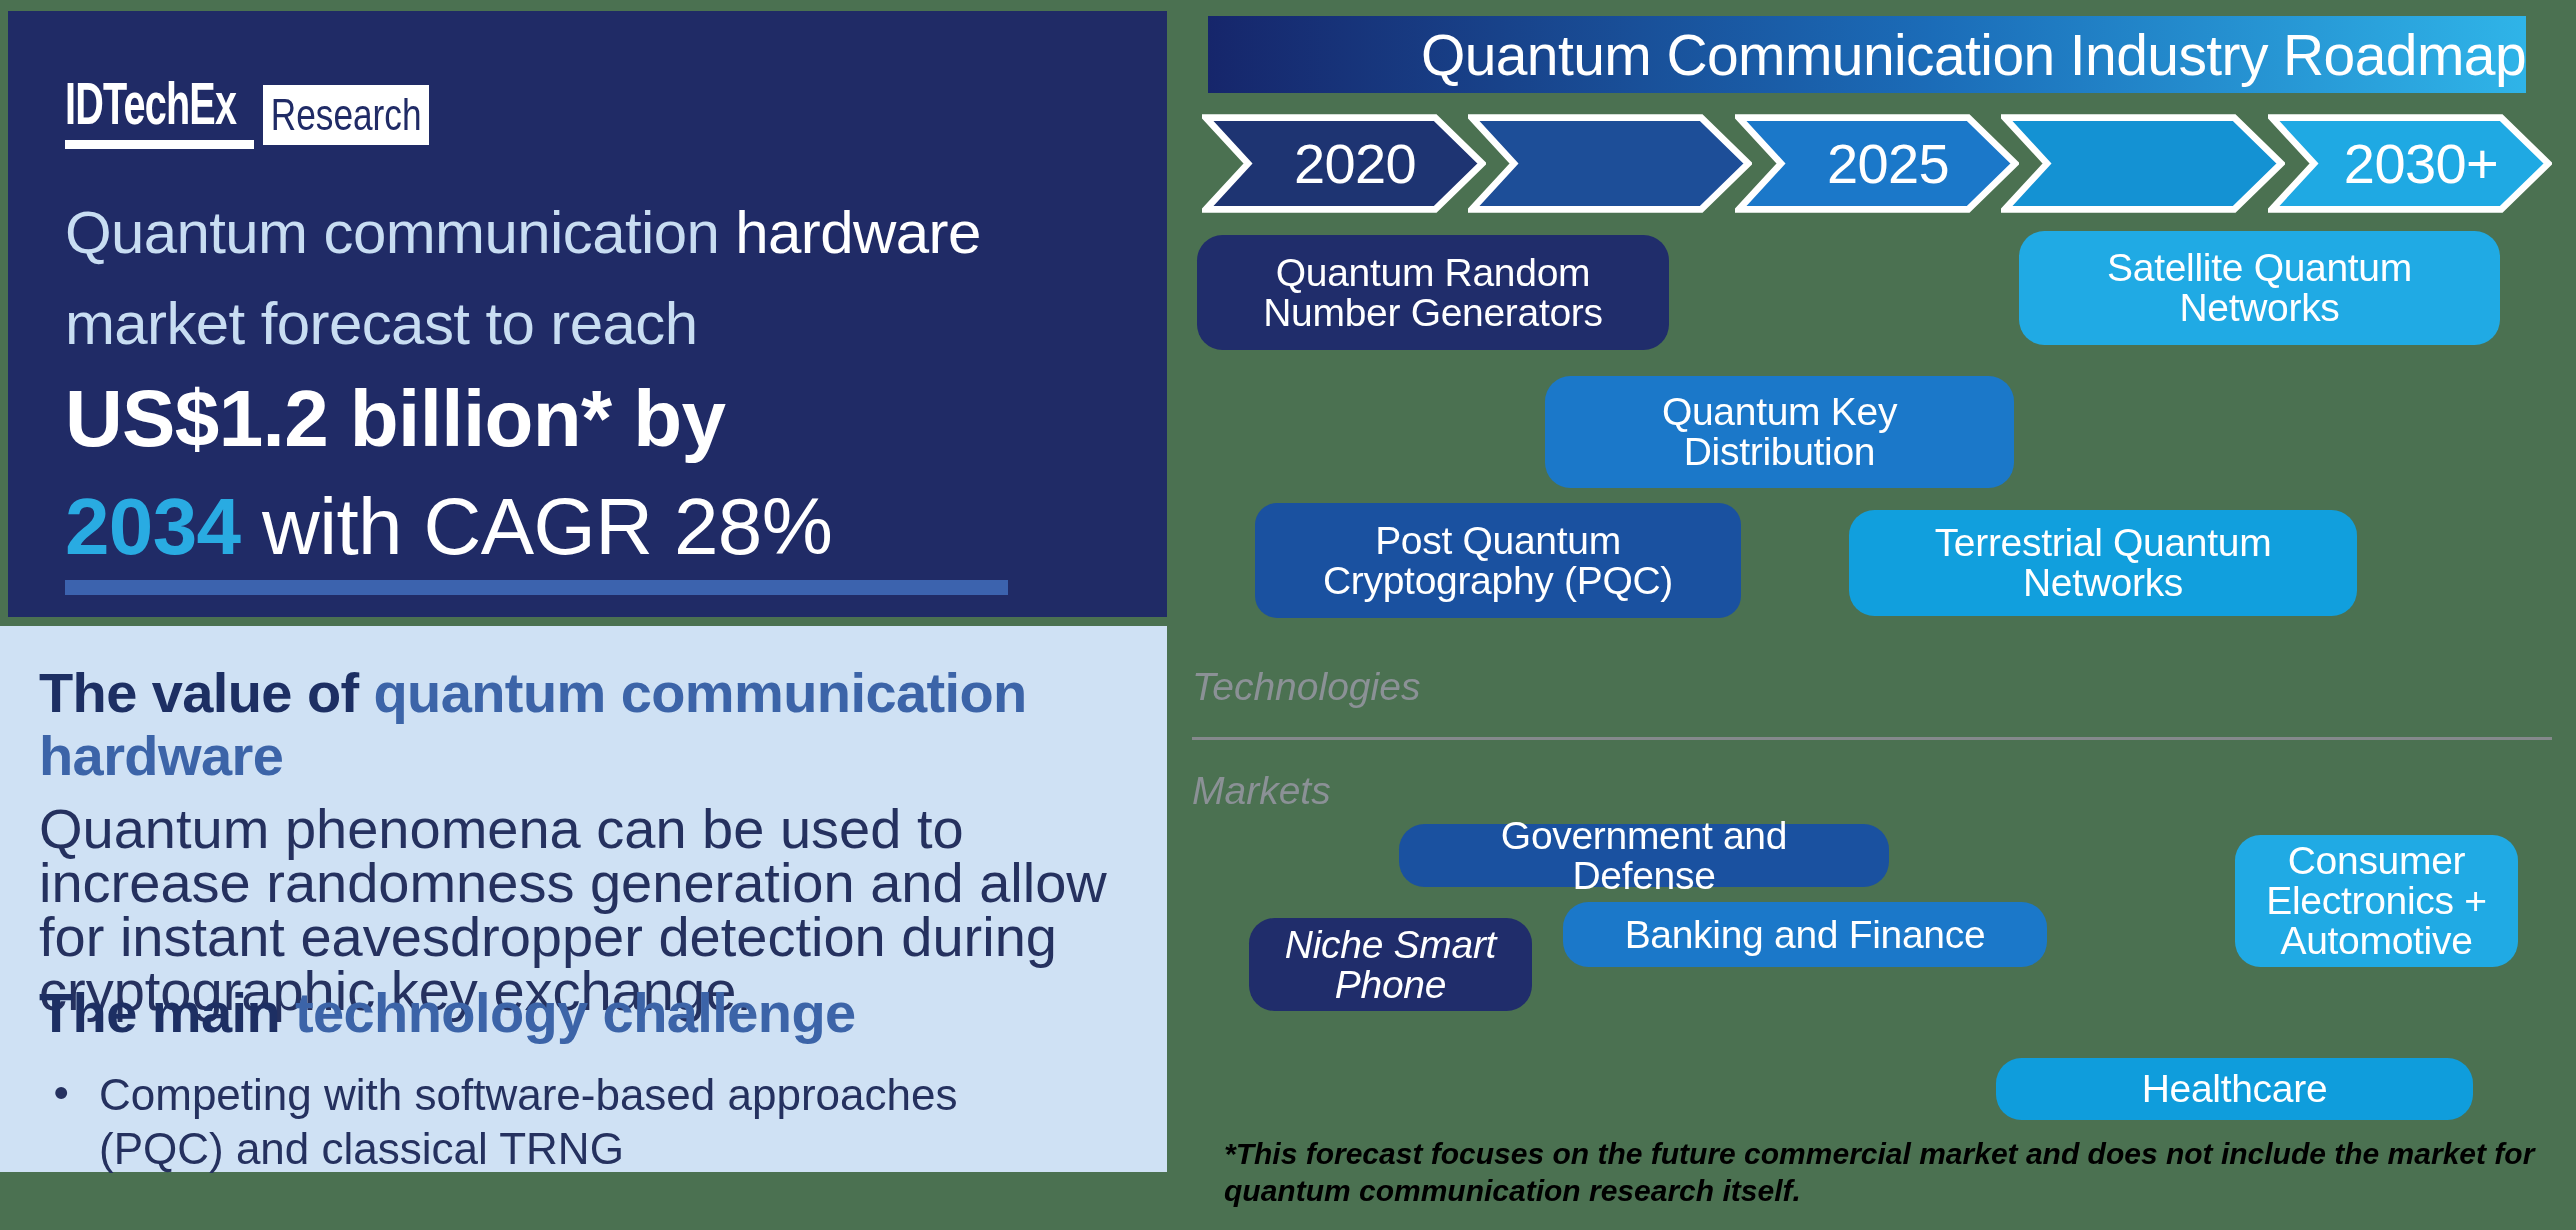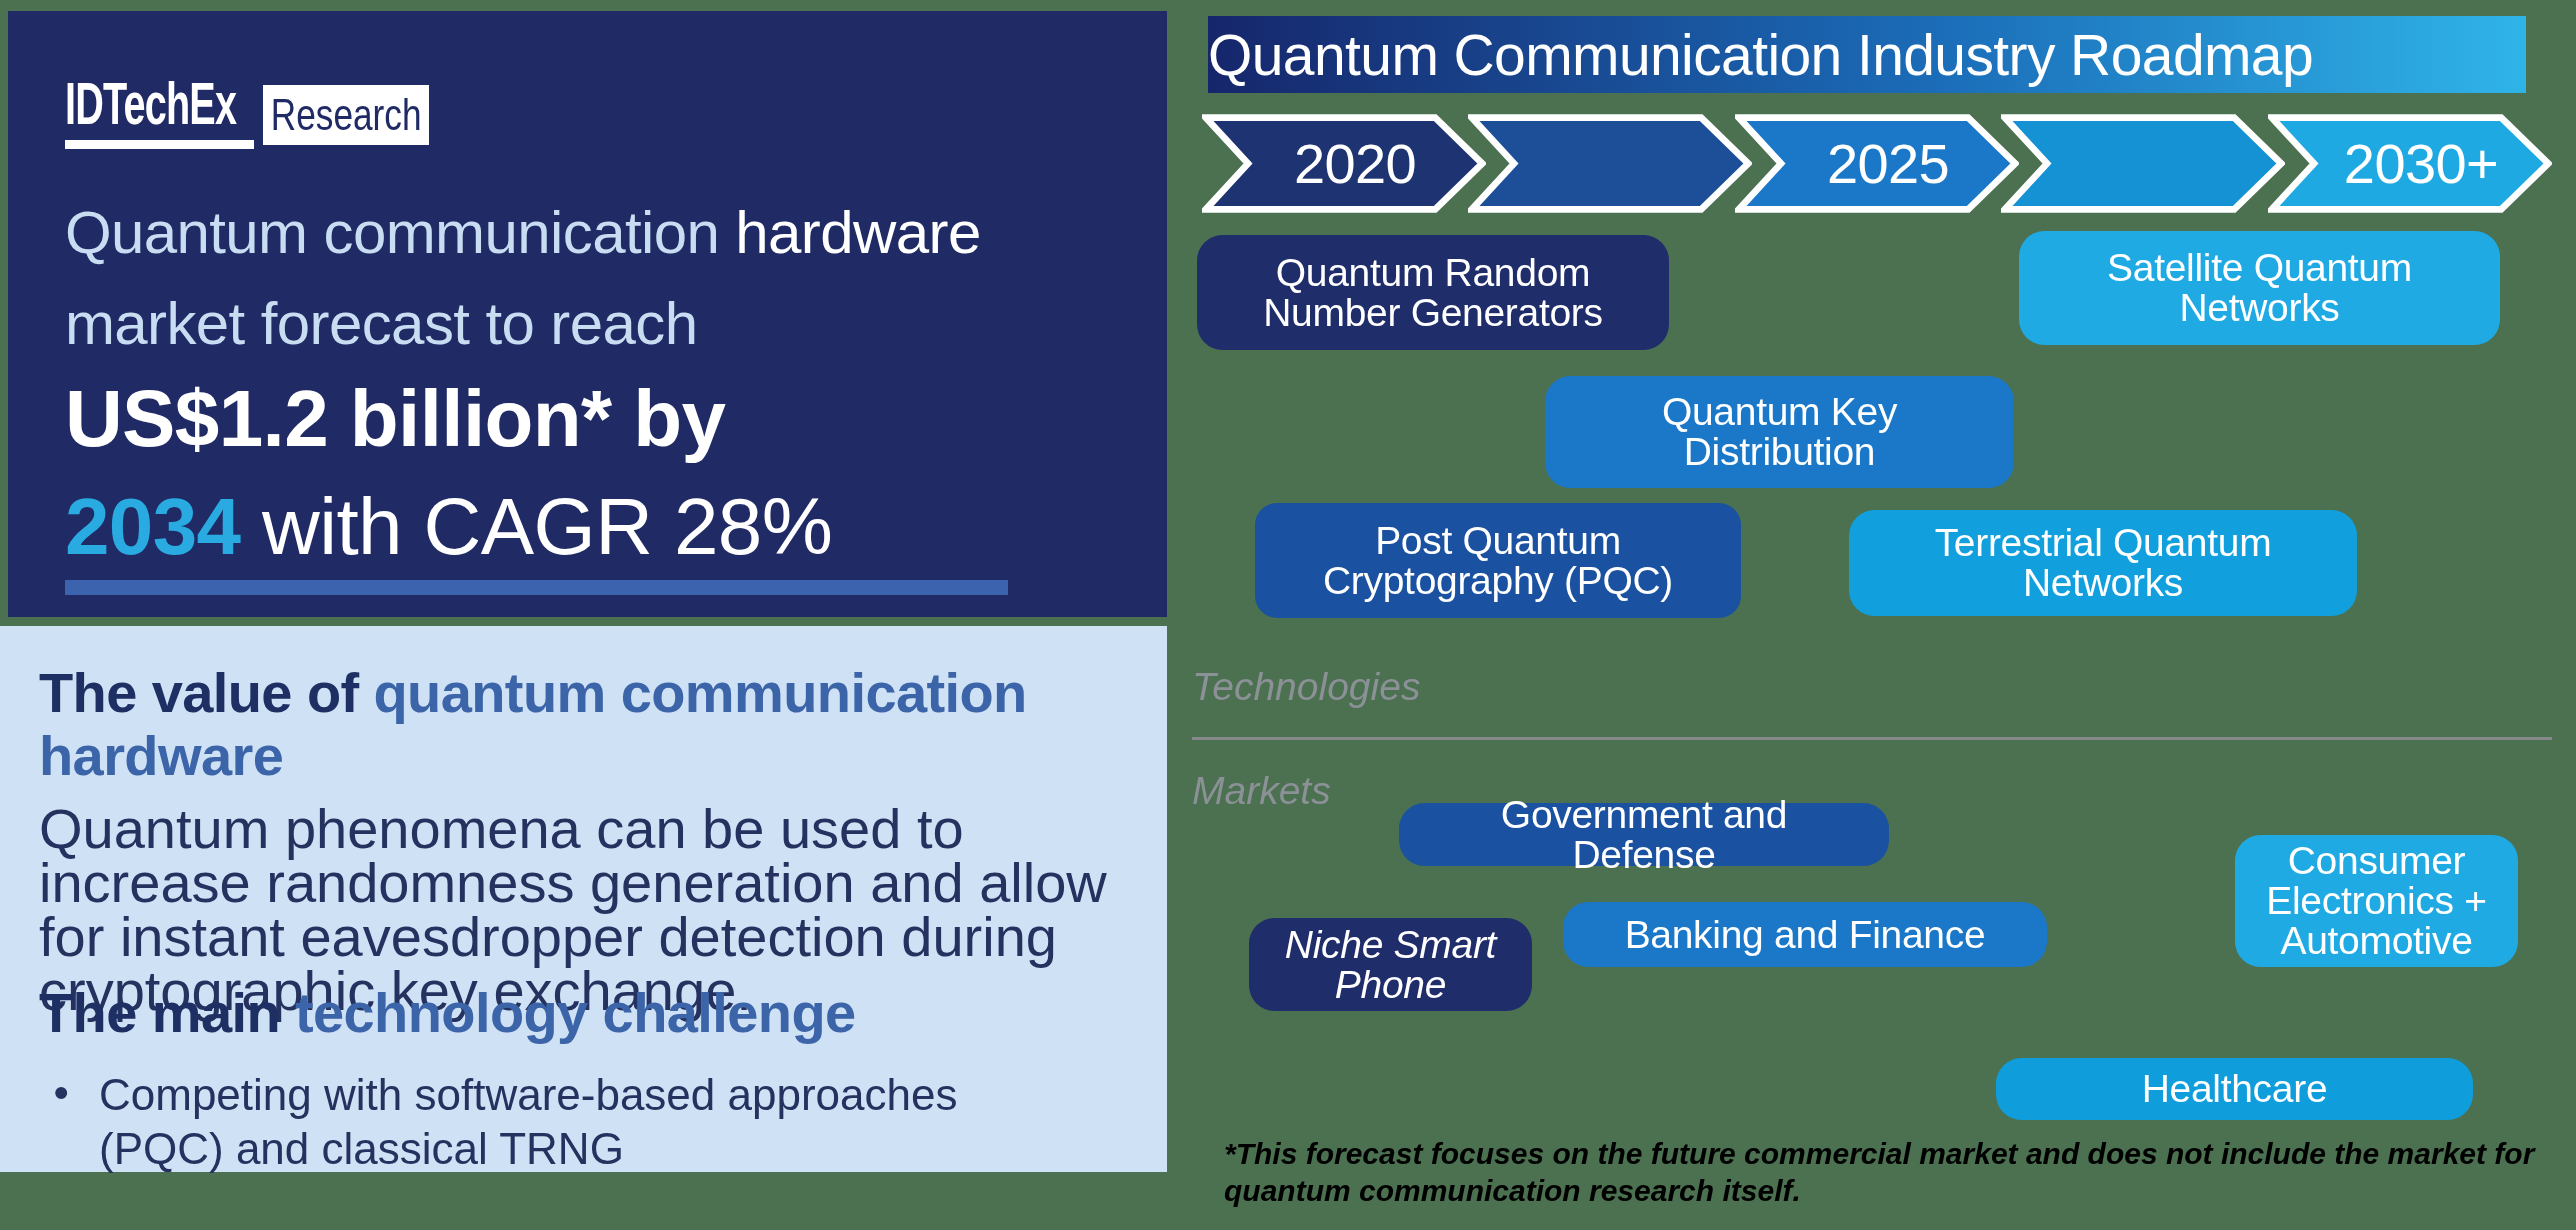--- a/index.html
+++ b/index.html
@@ -32,21 +32,21 @@
   #value-heading { top:35px; width:1064px; }
   #value-body { position:absolute; left:39px; top:176px; width:1088px; color:#25315f; font-size:56px; line-height:54px; }
   #value-subheading { top:355px; width:1088px; }
   #value-bullet { position:absolute; left:39px; top:442px; width:1027px; color:#25315f; font-size:44px;
                   line-height:54px; padding-left:60px; }
   #value-bullet .dot { position:absolute; left:14.5px; top:-2.4px; }
 
   
   #roadmap-title { position:absolute; left:1208px; top:16.3px; width:1318px; height:77px;
                    background:linear-gradient(90deg,#16266b 0%,#1b6cb8 55%,#2fb4e8 100%);
-                   display:flex; align-items:center; justify-content:flex-start;
+                   display:flex; align-items:center; justify-content:flex-end;
                    color:#fff; font-size:57px; letter-spacing:-0.6px; }
   .chevron { position:absolute; top:114px; width:284px; height:99px; }
   .chevron-label { position:absolute; top:114px; width:284px; height:99px; display:flex; align-items:center;
                    justify-content:center; padding-left:22px; color:#fff; font-size:56px; letter-spacing:-0.6px; }
   .rbox { position:absolute; border-radius:25.4px; display:flex; align-items:center; justify-content:center;
           text-align:center; color:#fff; font-size:39px; line-height:40px; padding:6px 26px; letter-spacing:-0.3px; }
   .rbox.italic { font-style:italic; }
   .gray-label { position:absolute; color:#8b9196; font-size:39px; font-style:italic; }
   #tech-markets-divider { position:absolute; left:1192px; top:737px; width:1360px; height:3px; background:#85898c; }
   #footnote { position:absolute; left:1224px; top:1135px; width:1312px; color:#000; font-size:30px;
@@ -121,21 +121,21 @@
   <div class="rbox" style="left: 1197px; top: 235px; width: 472px; height: 115px; background-color: rgb(32, 45, 107);">Quantum Random Number Generators</div>
   <div class="rbox" style="left: 2019px; top: 231px; width: 481px; height: 114px; background-color: rgb(32, 170, 228);">Satellite Quantum Networks</div>
   <div class="rbox" style="left: 1545px; top: 376px; width: 469px; height: 112px; background-color: rgb(27, 120, 201);">Quantum Key Distribution</div>
   <div class="rbox" style="left: 1255px; top: 503px; width: 486px; height: 115px; background-color: rgb(26, 81, 160); border-radius: 22px;">Post Quantum Cryptography (PQC)</div>
   <div class="rbox" style="left: 1849px; top: 510px; width: 508px; height: 106px; background-color: rgb(17, 159, 221);">Terrestrial Quantum Networks</div>
 
   <span class="gray-label" style="left:1192px; top:665px;">Technologies</span>
   <div id="tech-markets-divider"></div>
   <span class="gray-label" style="left:1192px; top:769px;">Markets</span>
 
-  <div class="rbox" style="left: 1399px; top: 803px; width: 490px; height: 63px; background-color: rgb(26, 81, 160);">Government and Defense</div>
+  <div class="rbox" style="left: 1399px; top: 824px; width: 490px; height: 63px; background-color: rgb(26, 81, 160);">Government and Defense</div>
   <div class="rbox italic" style="left: 1249px; top: 918px; width: 283px; height: 93px; background-color: rgb(32, 45, 107);">Niche Smart Phone</div>
   <div class="rbox" style="left: 1563px; top: 902px; width: 484px; height: 65px; background-color: rgb(27, 120, 201);">Banking and Finance</div>
   <div class="rbox" style="left: 2235px; top: 835px; width: 283px; height: 132px; background-color: rgb(32, 170, 228);">Consumer Electronics + Automotive</div>
   <div class="rbox" style="left: 1996px; top: 1058px; width: 477px; height: 62px; background-color: rgb(15, 157, 220);">Healthcare</div>
 
   <p id="footnote">*This forecast focuses on the future commercial market and does not include the market for quantum communication research itself.</p>
 
 </div>
 
 

